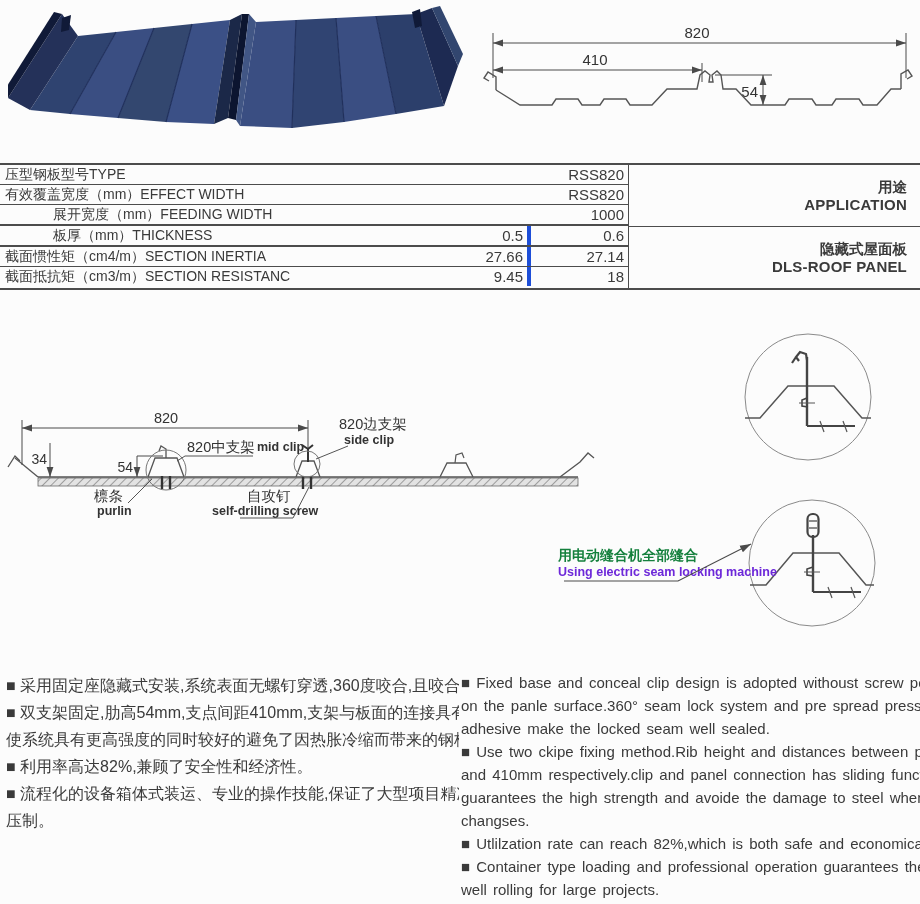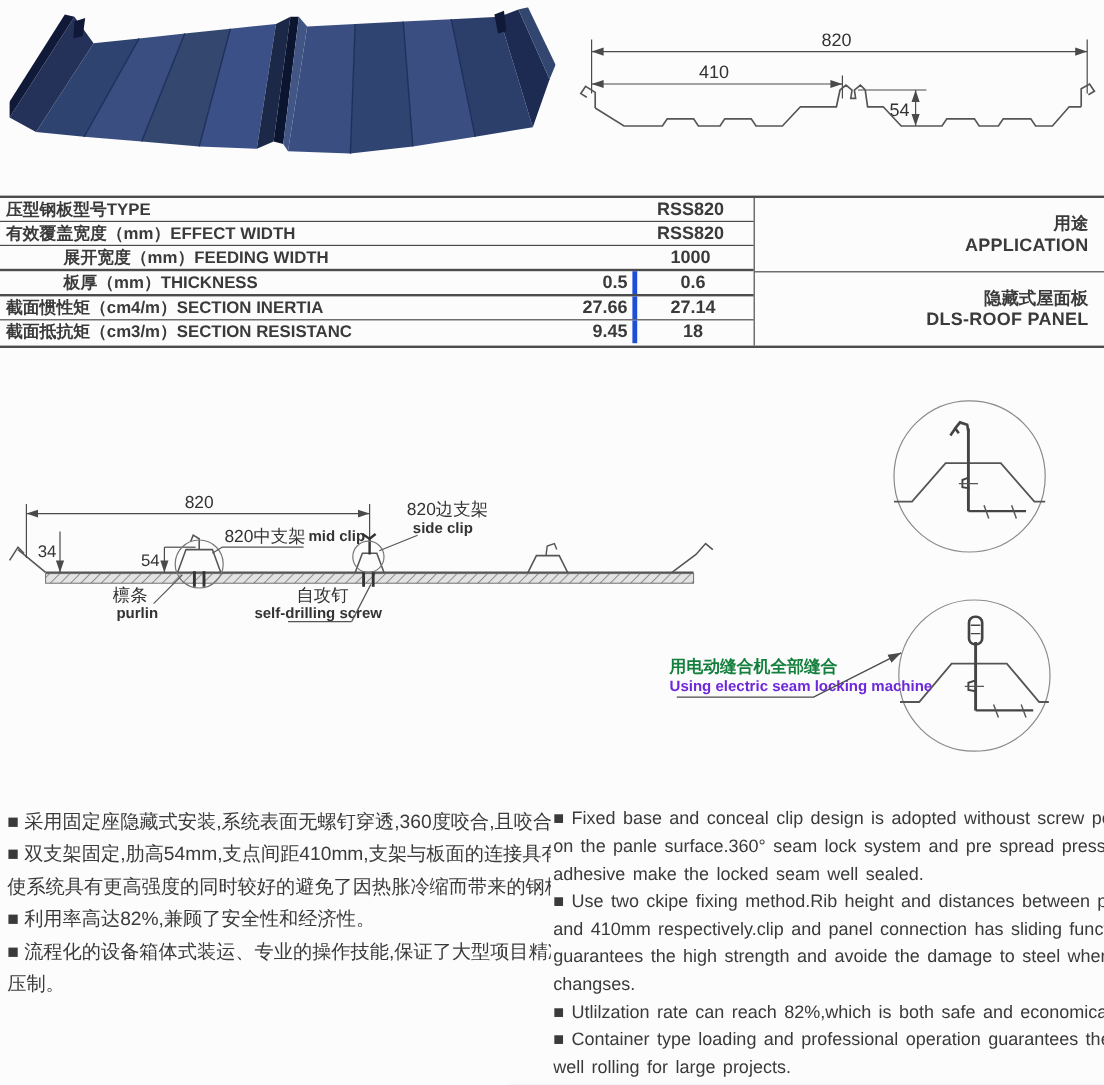--- a/index.html
+++ b/index.html
@@ -4,28 +4,28 @@
 <style>
   html,body{margin:0;padding:0;background:#e8e8e8;}
   .page{position:relative;width:920px;height:904px;background:#fcfcfc;overflow:hidden;
         font-family:"Liberation Sans","DejaVu Sans",sans-serif;color:#3a3a3a;}
   .abs{position:absolute;}
   svg text{font-family:"Liberation Sans","DejaVu Sans",sans-serif;fill:#333;}
 
   
   .spec{position:absolute;left:0;top:163px;width:920px;height:127px;
         border-top:2px solid #4c4c4c;border-bottom:2px solid #4c4c4c;box-sizing:border-box;}
-  .spec-left{position:absolute;left:0;top:0;width:628px;font-weight:bold;}
+  .spec-left{position:absolute;left:0;top:0;width:628px;}
   .spec-row{display:flex;align-items:center;height:19px;border-bottom:1px solid #4c4c4c;box-sizing:content-box;}
   .spec-row.b2{border-bottom-width:2px;padding-left:48px;}
   .spec-row.b0{border-bottom:none;}
   .spec-row .lab{flex:1;display:flex;justify-content:space-between;align-items:center;
                  padding:0 4px 0 5px;font-size:14px;white-space:nowrap;overflow:hidden;}
   .spec-row .v1{font-size:15px;}
-  .spec-row .c2{width:101px;text-align:center;padding-right:4px;font-size:15px;box-sizing:border-box;}
+  .spec-row .c2{width:101px;text-align:right;padding-right:4px;font-size:15px;box-sizing:border-box;}
   .spec-row.dual .c2{border-left:4px solid #1d4ed8;height:19px;line-height:19px;}
   .spec-right{position:absolute;left:628px;top:0;width:292px;height:123px;
               border-left:1px solid #4c4c4c;box-sizing:border-box;}
   .spec-rcell{height:61px;display:flex;flex-direction:column;justify-content:center;
               align-items:flex-end;padding-right:13px;line-height:18px;font-weight:bold;}
   .spec-rcell.first{border-bottom:1px solid #4c4c4c;}
   .spec-rcell .zh{font-size:14.5px;}
   .spec-rcell .en{font-size:15px;letter-spacing:0.2px;}
 
   

